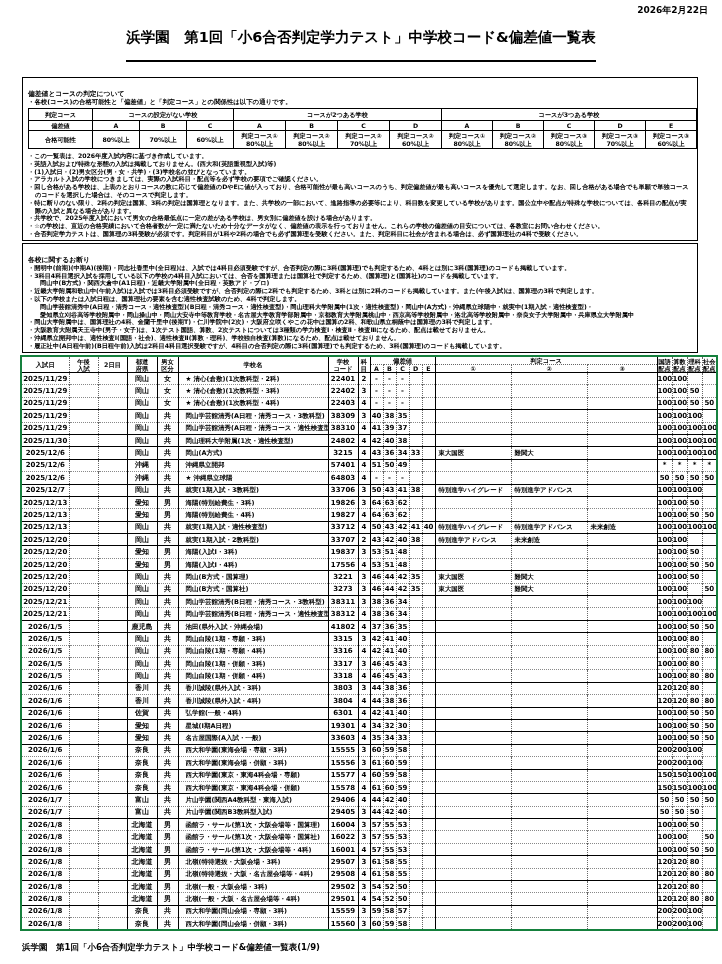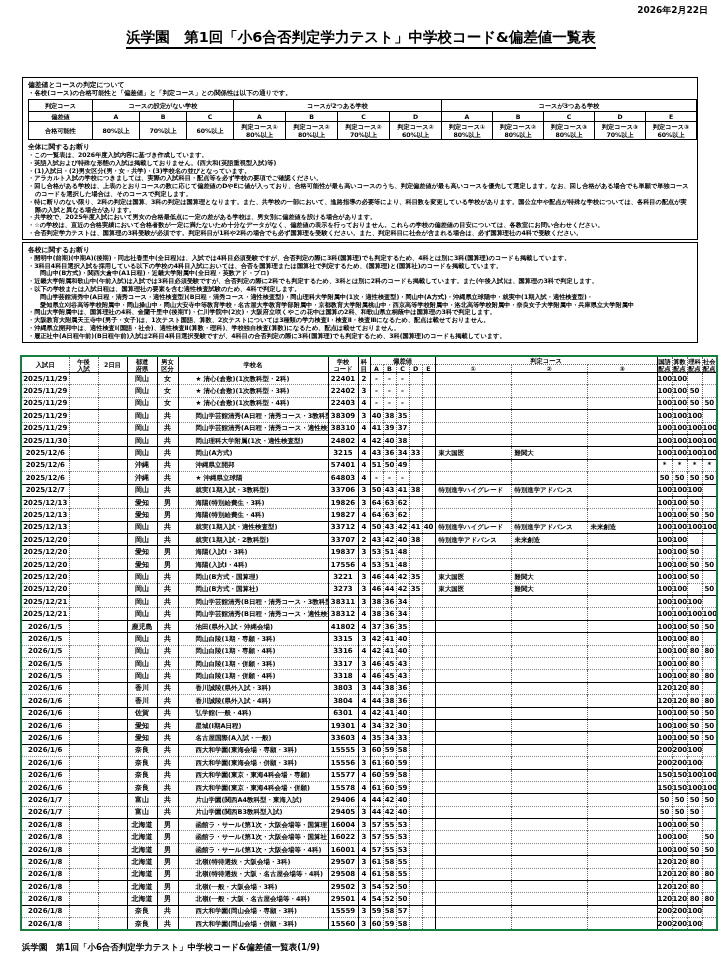--- a/index.html
+++ b/index.html
@@ -3,44 +3,44 @@
 <meta charset="utf-8">
 <style>
   html,body{margin:0;padding:0;}
   body{
     width:722px;height:964px;position:relative;background:#fff;color:#000;
     font-family:"DejaVu Sans",sans-serif;font-weight:bold;
     -webkit-font-smoothing:antialiased;
   }
   .date-label{position:absolute;top:4px;right:14px;font-size:9px;}
   .doc-title{position:absolute;top:27px;left:0;width:100%;text-align:center;}
-  .doc-title span{display:inline-block;font-size:14.5px;border-bottom:2.5px solid #000;padding-bottom:0;}
+  .doc-title span{display:inline-block;font-size:14.5px;border-bottom:2.5px solid #000;padding-bottom:13px;}
   .notes-area{position:absolute;left:22px;top:77px;width:676px;}
-  .note-box{border:1.5px solid #000;padding:3px 5px 2px 5px;margin-bottom:0;}
+  .note-box{border:1.5px solid #000;padding:12px 5px 2px 5px;margin-bottom:0;}
   .note-box + .note-box{border-top:1.5px solid #000;margin-top:2px;}
   .box-heading{font-size:6.8px;line-height:8px;}
   .box-subnote{font-size:6.4px;line-height:8px;margin-bottom:2px;}
   .note-line{font-size:6.2px;line-height:7.8px;padding-left:7px;text-indent:-7px;}
   .note-line.indent{padding-left:12px;text-indent:0;}
   
   table{border-collapse:collapse;}
   .course-table{width:668px;margin:1px 0 3px 0;border:1.5px solid #000;table-layout:fixed;}
   .course-table td{border:1px solid #000;font-size:6.2px;text-align:center;padding:0;line-height:7.2px;white-space:pre-line;}
   .course-table td.dt{border-left:1px dotted #777;}
   .course-table tr.r1 td{height:11px;}
   .course-table tr.r2 td{height:9px;}
   .course-table tr.r3 td{height:17px;}
   
   .main-table{position:absolute;left:20px;top:355px;width:696px;border:2px solid #15803d;table-layout:fixed;}
   .main-table th{font-size:6.3px;line-height:7px;padding:0;text-align:center;white-space:pre-line;border-right:1px dotted #666;border-bottom:1px dotted #666;}
   .main-table thead tr:last-child th, .main-table thead th[rowspan]{border-bottom:1.5px solid #000;}
   .main-table td{font-size:7px;line-height:8px;padding:0;text-align:center;white-space:nowrap;overflow:hidden;border-right:1px dotted #666;border-top:1px dotted #888;}
   .main-table tbody tr{height:12.4px;}
   .main-table .bs{border-right:1px solid #000 !important;}
-  .main-table td.c-school{text-align:left;padding-left:17px;font-size:6.5px;}
+  .main-table td.c-school{text-align:left;padding-left:7px;font-size:6.5px;}
   .main-table td.c-course{text-align:left;padding-left:3px;font-size:6.4px;}
   .main-table tbody tr.grp td{border-top:1px solid #000;}
   .main-table td:last-child, .main-table th:last-child{border-right:none;}
   .footer-line{position:absolute;left:22px;top:942px;font-size:8.5px;}
 </style>
 </head>
 <body>
 
 <div class="date-label">2026年2月22日</div>
 <div class="doc-title"><span>浜学園　第1回「小6合否判定学力テスト」中学校コード&amp;偏差値一覧表</span></div>
@@ -108,21 +108,20 @@
             <td class="dt">判定コース③
 80%以上</td>
             <td class="dt">判定コース③
 70%以上</td>
             <td class="dt">判定コース③
 60%以上</td>
           </tr>
     </tbody>
       </table>
 
-    <div class="box-heading">全体に関するお断り</div>
     <div id="general-notes-list">
         <div class="note-line">・この一覧表は、2026年度入試内容に基づき作成しています。</div>
         <div class="note-line">・英語入試および特殊な形態の入試は掲載しておりません。(西大和(英語重視型入試)等)</div>
         <div class="note-line">・(1)入試日・(2)男女区分(男・女・共学)・(3)学校名の並びとなっています。</div>
         <div class="note-line">・アラカルト入試の学校につきましては、実際の入試科目・配点等を必ず学校の要項でご確認ください。</div>
         <div class="note-line">・回し合格がある学校は、上表のとおりコースの数に応じて偏差値のDやEに値が入っており、合格可能性が最も高いコースのうち、判定偏差値が最も高いコースを優先して選定します。なお、回し合格がある場合でも単願で単独コースのコードを選択した場合は、そのコースで判定します。</div>
         <div class="note-line">・特に断りのない限り、2科の判定は国算、3科の判定は国算理となります。また、共学校の一部において、進路指導の必要等により、科目数を変更している学校があります。国公立中や配点が特殊な学校については、各科目の配点が実際の入試と異なる場合があります。</div>
         <div class="note-line">・共学校で、2025年度入試において男女の合格最低点に一定の差がある学校は、男女別に偏差値を設ける場合があります。</div>
         <div class="note-line">・☆の学校は、直近の合格実績において合格者数が一定に満たないため十分なデータがなく、偏差値の表示を行っておりません。これらの学校の偏差値の目安については、各教室にお問い合わせください。</div>
         <div class="note-line">・合否判定学力テストは、国算理の3科受験が必須です。判定科目が1科や2科の場合でも必ず国算理を受験ください。また、判定科目に社会が含まれる場合は、必ず国算理社の4科で受験ください。</div>

